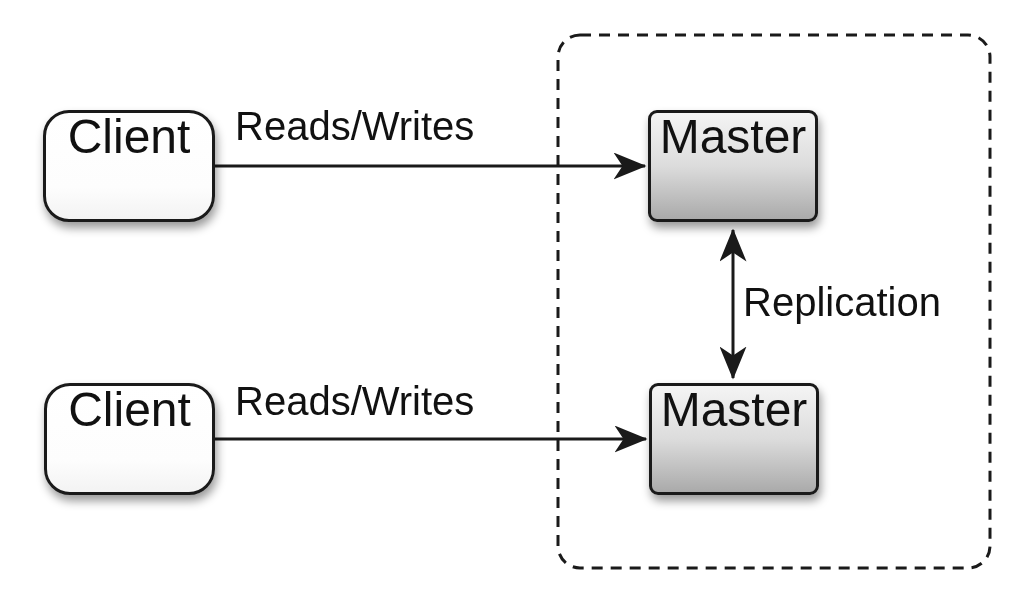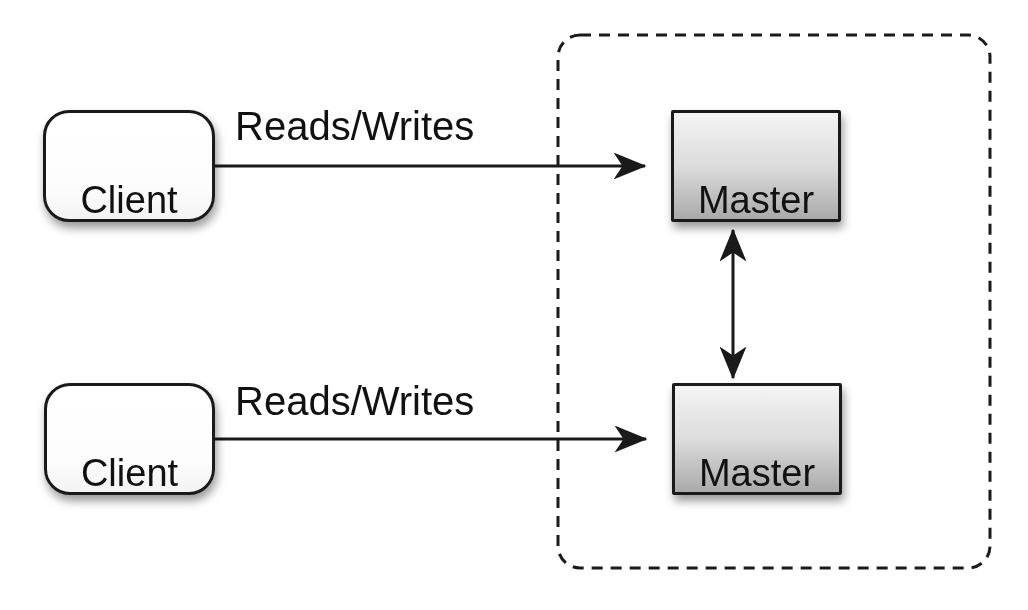--- a/index.html
+++ b/index.html
@@ -19,36 +19,35 @@
   .edges-layer {
     position: absolute;
     left: 0;
     top: 0;
     width: 1028px;
     height: 610px;
   }
   .node {
     position: absolute;
     display: flex;
-    align-items: flex-end;
+    align-items: flex-start;
     justify-content: center;
     border: 3px solid #1a1a1a;
     box-sizing: border-box;
-    font-size: 38px;
+    font-size: 48px;
     line-height: 1;
     box-shadow: 2px 6px 10px rgba(0,0,0,0.40);
   }
   .node-client {
     border-radius: 26px;
     background: linear-gradient(180deg, #ffffff 0%, #fdfdfd 70%, #f3f3f3 100%);
   }
   .node-master {
-    border-radius: 2px;
+    border-radius: 9px;
     background: linear-gradient(180deg, #f4f4f4 0%, #dcdcdc 50%, #aaaaaa 100%);
-    margin-left: 23px;
   }
   #client-top    { left: 43px;  top: 110px; width: 172px; height: 112px; }
   #client-bottom { left: 44px;  top: 383px; width: 171px; height: 112px; }
   #master-top    { left: 648px; top: 110px; width: 170px; height: 112px; }
   #master-bottom { left: 649px; top: 383px; width: 170px; height: 112px; }
   .edge-label {
     position: absolute;
     font-size: 40px;
     line-height: 44px;
     text-align: left;
@@ -92,14 +91,15 @@
   </div>
 
   <div class="node node-master" id="master-bottom">
     <span>Master</span>
   </div>
 
   <div class="edge-label" id="label-reads-writes-top">Reads/Writes</div>
 
   <div class="edge-label" id="label-reads-writes-bottom">Reads/Writes</div>
 
+  <div class="edge-label" id="label-replication">Replication</div>
 
 </div>
 
 </body></html>

